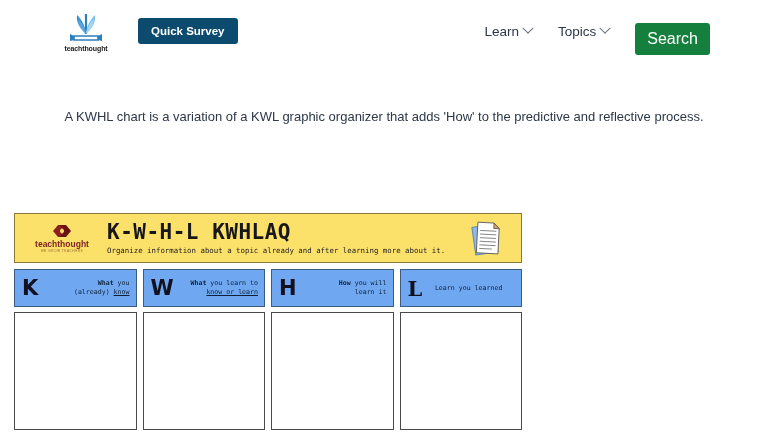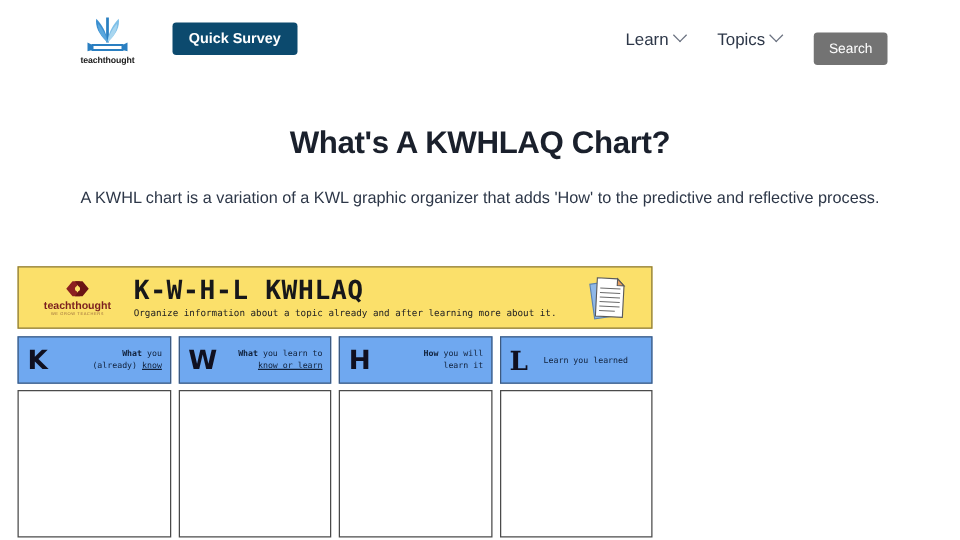--- a/index.html
+++ b/index.html
@@ -62,23 +62,23 @@
     cursor: pointer;
     white-space: nowrap;
   }
   .chev {
     width: 8px; height: 8px;
     border-right: 1.4px solid #6b7280;
     border-bottom: 1.4px solid #6b7280;
     transform: rotate(45deg) translate(-2px,-2px);
   }
   .search-btn {
-    background: #737373;
+    background: #15803d;
     color: #ffffff;
-    font-size: 11px;
+    font-size: 16px;
     padding: 7px 12px;
     border: none;
     border-radius: 3px;
     cursor: pointer;
     line-height: 1.1;
     margin-top: 16px;
   }
 
   
   .article-head { text-align: center; padding-top: 26px; }
@@ -234,21 +234,20 @@
     </div>
     <div class="nav-link">
       <span>Topics</span>
       <span class="chev"></span>
     </div>
     <button class="search-btn">Search</button>
   </div>
 </div>
 
 <div class="article-head">
-  <h1 class="headline">What's A KWHLAQ Chart?</h1>
   <p class="dek">A KWHL chart is a variation of a KWL graphic organizer that adds 'How' to the predictive and reflective process.</p>
 </div>
 
 <div class="kwhl">
 
   <div class="kwhl-banner">
     <div class="banner-logo">
       <span class="banner-logo-mark">
         <svg viewBox="0 0 22 16" width="22" height="16">
           <path d="M2 8 L7 2 L13 2 L9 8 L13 14 L7 14 Z" fill="#8c2020"></path>

